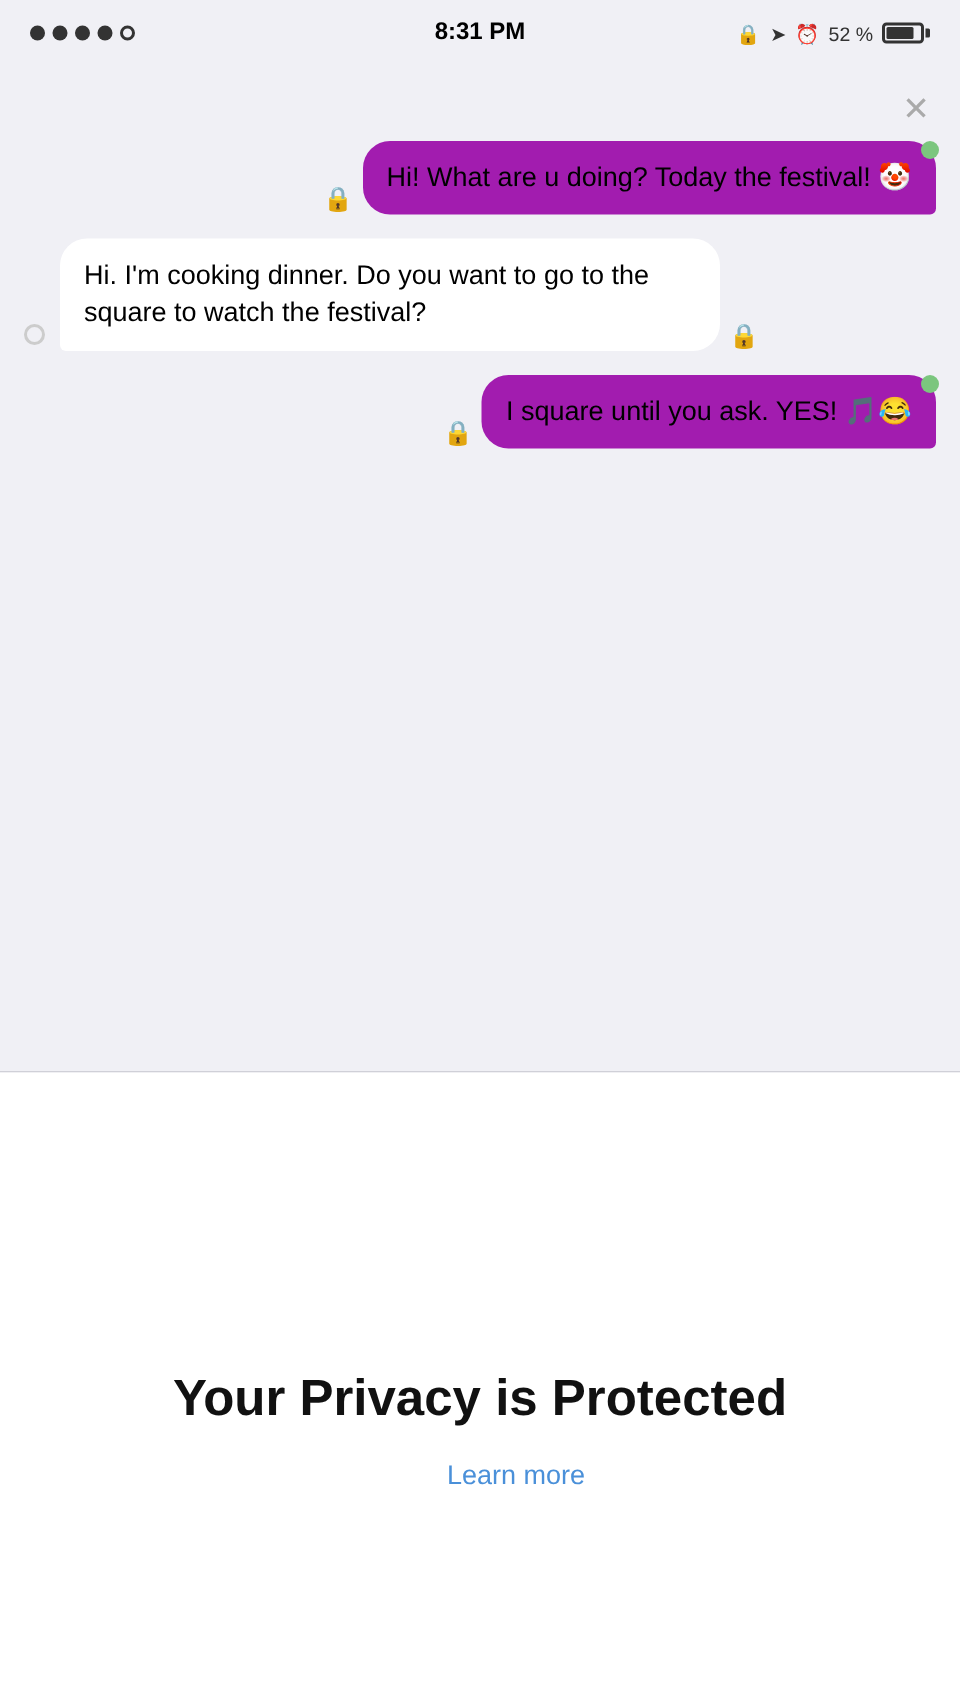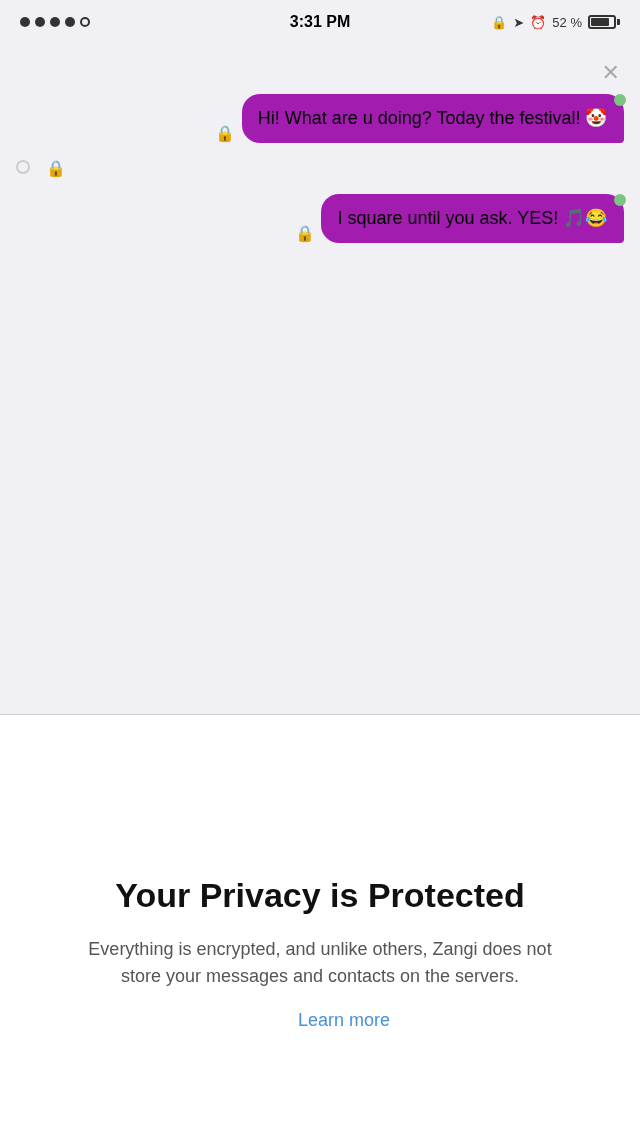--- a/index.html
+++ b/index.html
@@ -223,21 +223,21 @@
 <body>
 
 <div class="status-bar">
   <div class="status-bar-left">
     <div class="status-dot"></div>
     <div class="status-dot"></div>
     <div class="status-dot"></div>
     <div class="status-dot"></div>
     <div class="status-dot empty"></div>
   </div>
-  <div class="status-time">3:31 PM</div>
+  <div class="status-time">8:31 PM</div>
   <div class="status-bar-right">
     <span>🔒</span>
     <span>➤</span>
     <span>⏰</span>
     <span>52 %</span>
     <span class="battery-icon">
       <span class="battery-body">
         <span class="battery-fill"></span>
       </span>
       <span class="battery-tip"></span>
@@ -254,34 +254,36 @@
       <span class="lock-icon">🔒</span>
       <div class="bubble sent">
         <span>Hi! What are u doing? Today the festival! 🤡</span>
         <div class="dot-indicator"></div>
       </div>
     </div>
   </div>
 
   <div class="message-row received">
     <div class="small-dot"></div>
+    <div class="bubble received">
+      <span>Hi. I'm cooking dinner. Do you want to go to the square to watch the festival?</span>
+    </div>
     <span class="lock-icon">🔒</span>
   </div>
 
   <div class="message-row sent">
     <div class="sent-wrapper">
       <span class="lock-icon">🔒</span>
       <div class="bubble sent">
         <span>I square until you ask. YES! 🎵😂</span>
         <div class="dot-indicator"></div>
       </div>
     </div>
   </div>
 
 </div>
 
 <div class="divider"></div>
 
 <div class="info-section">
   <h1 class="info-title">Your Privacy is Protected</h1>
-  <p class="info-body">Everything is encrypted, and unlike others, Zangi does not store your messages and contacts on the servers.</p>
   <a class="learn-more">Learn more</a>
 </div>
 
 </body></html>

